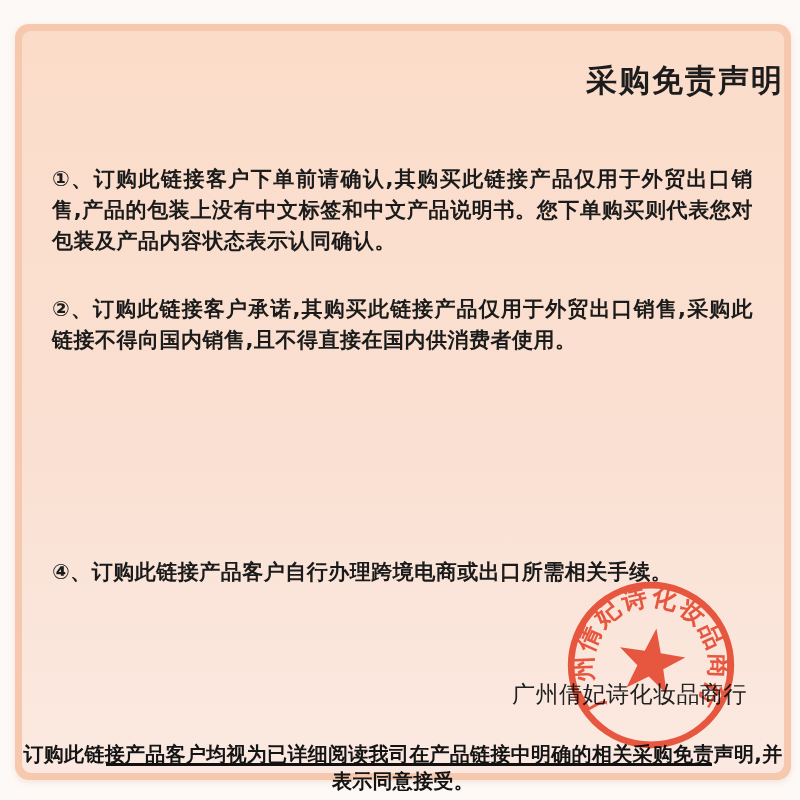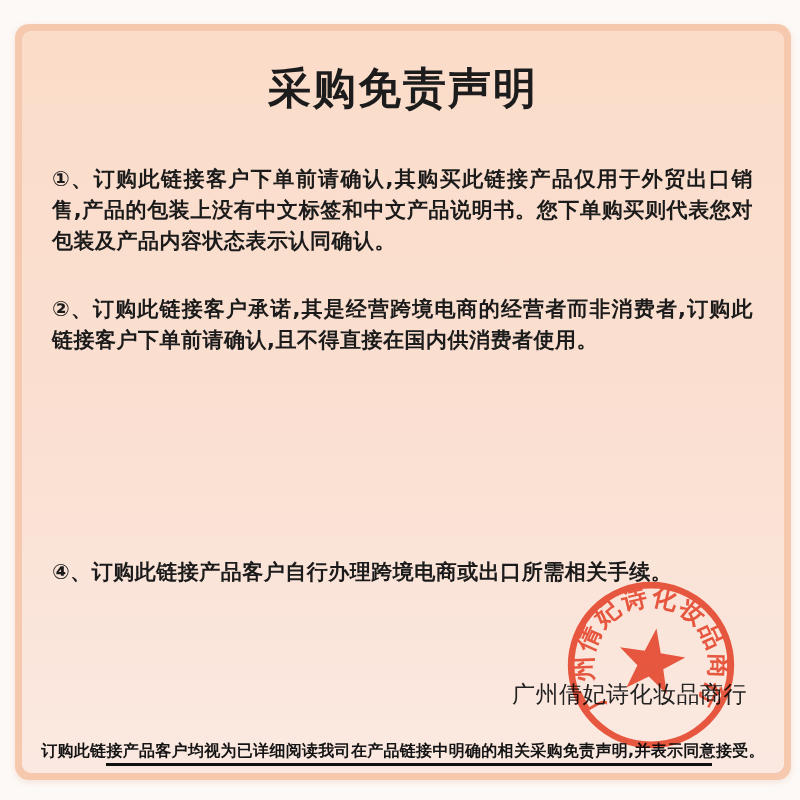--- a/index.html
+++ b/index.html
@@ -21,22 +21,22 @@
   .inner {
     position: absolute;
     left: 7px; top: 7px; right: 7px; bottom: 7px;
     border-radius: 9px;
     background: linear-gradient(180deg, #fbdcc9 0%, #fae0d2 55%, #fbe9e1 100%);
   }
   .title {
     position: absolute;
     left: 0; right: 0; top: 29px;
     margin: 0;
-    text-align: center;
-    font-size: 43px;
+    text-align: right;
+    font-size: 31px;
     font-weight: 900;
     letter-spacing: 2px;
     color: #1c1c1c;
   }
   .clause {
     position: absolute;
     left: 29px; right: 30px;
     margin: 1px;
     font-size: 21px;
     line-height: 31px;
@@ -65,21 +65,21 @@
     width: 172px; height: 172px;
     opacity: 0.86;
     mix-blend-mode: multiply;
     z-index: 3;
     pointer-events: none;
   }
   .footer-note {
     position: absolute;
     left: 0; right: 0; top: 710px;
     text-align: center;
-    font-size: 16px;
+    font-size: 20px;
     font-weight: 700;
     letter-spacing: 0.3px;
     color: #141414;
     z-index: 1;
   }
   .footer-underline {
     position: absolute;
     left: 84px; top: 732px;
     width: 606px; height: 3px;
     background: #111111;
@@ -88,21 +88,21 @@
 </style>
 </head>
 <body>
 
 <div class="card">
   <div class="inner">
 
     <h1 class="title">采购免责声明</h1>
 
     <p class="clause clause-1">①、订购此链接客户下单前请确认,其购买此链接产品仅用于外贸出口销售,产品的包装上没有中文标签和中文产品说明书。您下单购买则代表您对包装及产品内容状态表示认同确认。</p>
-    <p class="clause clause-2">②、订购此链接客户承诺,其是经营跨境电商的经营者而非消费者,订购此链接客户下单前请确认,且不得直接在国内供消费者使用。</p>
+    <p class="clause clause-2">②、订购此链接客户承诺,其购买此链接产品仅用于外贸出口销售,采购此链接不得向国内销售,且不得直接在国内供消费者使用。</p>
     <p class="clause clause-4">④、订购此链接产品客户自行办理跨境电商或出口所需相关手续。</p>
 
     <div class="company-name">广州倩妃诗化妆品商行</div>
 
     <svg class="stamp" viewBox="0 0 168 168" xmlns="http://www.w3.org/2000/svg">
       <defs>
         <path id="arcPath" d="M 84,142 A 58,58 0 1,1 84,26 A 58,58 0 1,1 84,142" fill="none"></path>
       </defs>
       <circle cx="84" cy="84" r="78" fill="none" stroke="#e8462b" stroke-width="6.5"></circle>
       <polygon fill="#e8462b" transform="translate(84,82) rotate(9)" points="0,-34 7.9,-10.9 32.3,-10.5 12.8,4.2 19.9,27.5 0,13.5 -19.9,27.5 -12.8,4.2 -32.3,-10.5 -7.9,-10.9"></polygon>

